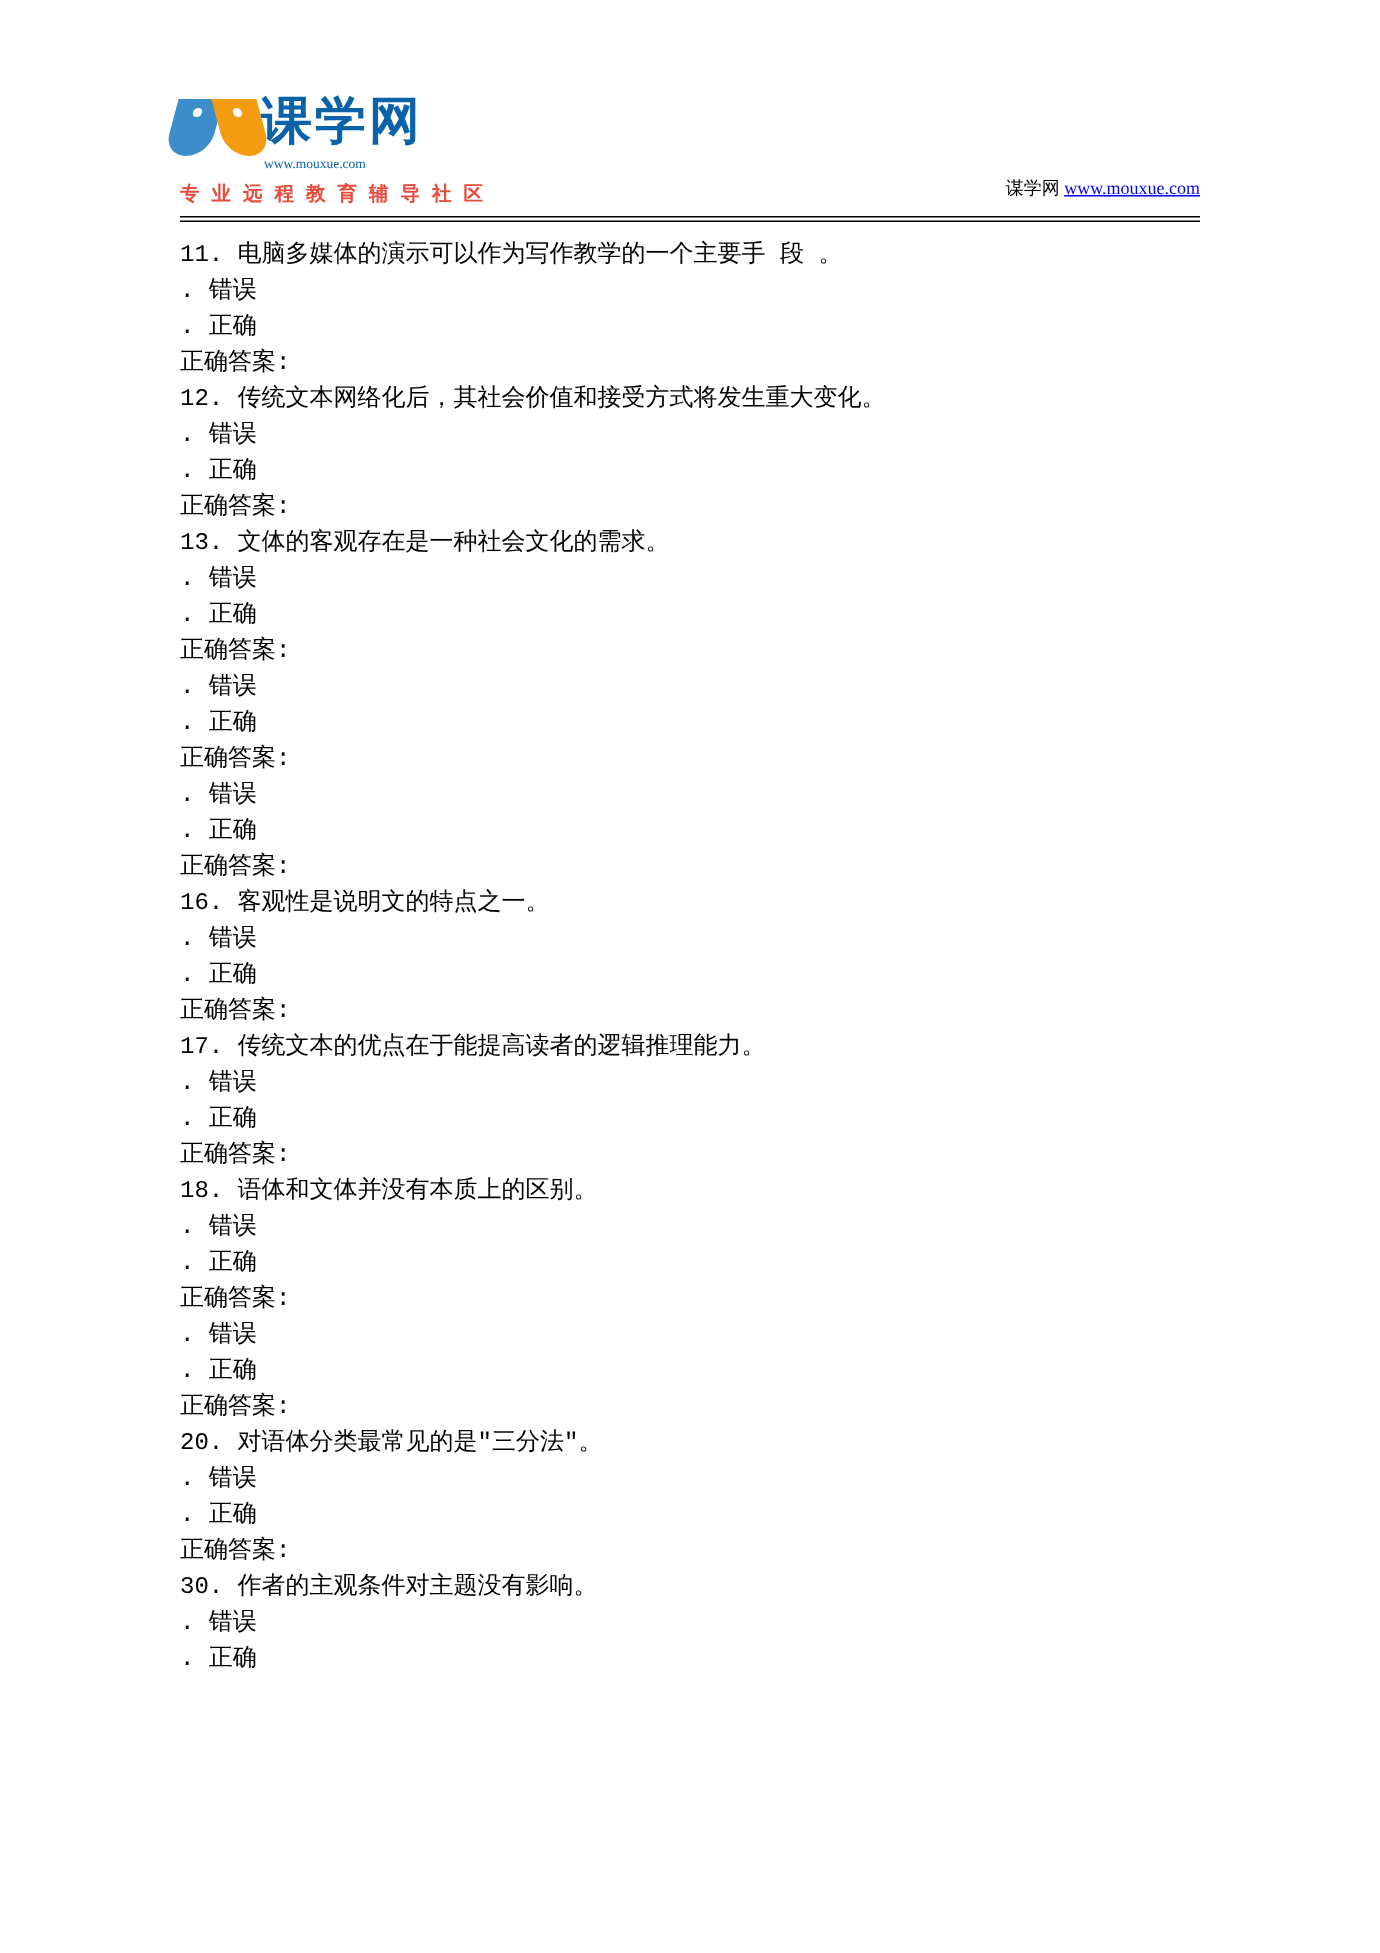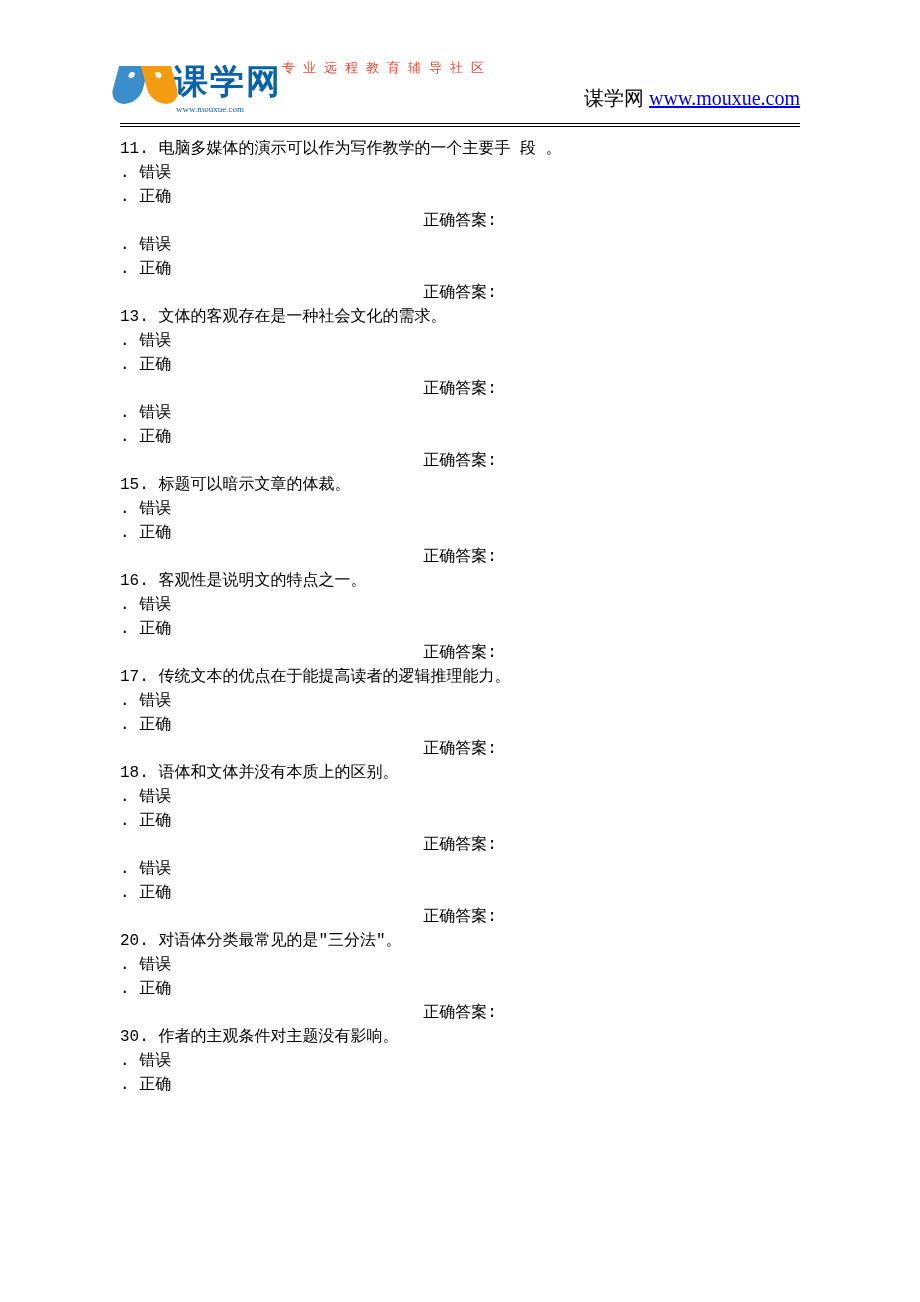--- a/index.html
+++ b/index.html
@@ -16,21 +16,21 @@
     padding: 56px 120px 60px 120px;
   }
   .header {
     display: flex;
     justify-content: space-between;
     align-items: flex-end;
     margin-bottom: 6px;
   }
   .logo-block {
     display: flex;
-    flex-direction: row;
+    flex-direction: column;
   }
   .logo-row {
     display: flex;
     align-items: center;
   }
   .logo-mark {
     position: relative;
     width: 50px;
     height: 40px;
     margin-right: 4px;
@@ -71,28 +71,28 @@
   }
   .logo-sub {
     font-size: 9px;
     color: #0a63a8;
     margin-top: -4px;
     margin-left: 2px;
   }
   .logo-tagline {
     font-family: "SimHei", "黑体", sans-serif;
     font-size: 13px;
-    font-weight: normal;
+    font-weight: bold;
     color: #e74c3c;
     letter-spacing: 8px;
     margin-top: 2px;
     white-space: nowrap;
   }
   .site-ref {
-    font-size: 20px;
+    font-size: 12px;
     color: #000;
     padding-bottom: 4px;
     white-space: nowrap;
     font-family: Liberation Serif, serif;
   }
   .site-link {
     color: #0000EE;
     text-decoration: underline;
   }
   hr.rule {
@@ -110,21 +110,20 @@
     font-family: Liberation Mono, monospace;
   }
   .q-line {
     white-space: nowrap;
   }
   .opt-line {
     white-space: nowrap;
   }
   .ans-line {
     white-space: nowrap;
-    text-align: center;
   }
 </style>
 </head>
 <body>
 
 <div class="page">
   <div class="header">
     <div class="logo-block">
       <div class="logo-row">
         <div class="logo-mark">
@@ -148,31 +147,31 @@
     </div>
   </div>
   <hr class="rule">
   <hr class="rule second">
 
   <div class="content" id="content">
       <div class="q-line">11.   电脑多媒体的演示可以作为写作教学的一个主要手 段 。</div>
       <div class="opt-line">. 错误</div>
       <div class="opt-line">. 正确</div>
       <div class="ans-line">正确答案:</div>
+      <div class="q-line">12.   传统文本网络化后，其社会价值和接受方式将发生重大变化。</div>
       <div class="opt-line">. 错误</div>
       <div class="opt-line">. 正确</div>
       <div class="ans-line">正确答案:</div>
       <div class="q-line">13.   文体的客观存在是一种社会文化的需求。</div>
       <div class="opt-line">. 错误</div>
       <div class="opt-line">. 正确</div>
       <div class="ans-line">正确答案:</div>
       <div class="opt-line">. 错误</div>
       <div class="opt-line">. 正确</div>
       <div class="ans-line">正确答案:</div>
-      <div class="q-line">15.   标题可以暗示文章的体裁。</div>
       <div class="opt-line">. 错误</div>
       <div class="opt-line">. 正确</div>
       <div class="ans-line">正确答案:</div>
       <div class="q-line">16.   客观性是说明文的特点之一。</div>
       <div class="opt-line">. 错误</div>
       <div class="opt-line">. 正确</div>
       <div class="ans-line">正确答案:</div>
       <div class="q-line">17.   传统文本的优点在于能提高读者的逻辑推理能力。</div>
       <div class="opt-line">. 错误</div>
       <div class="opt-line">. 正确</div>

